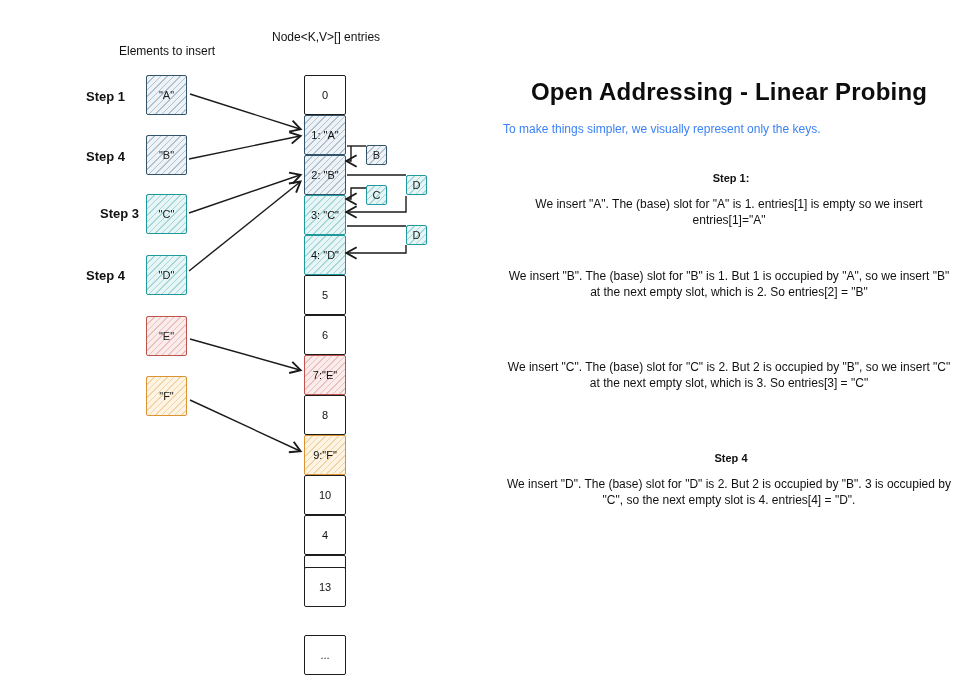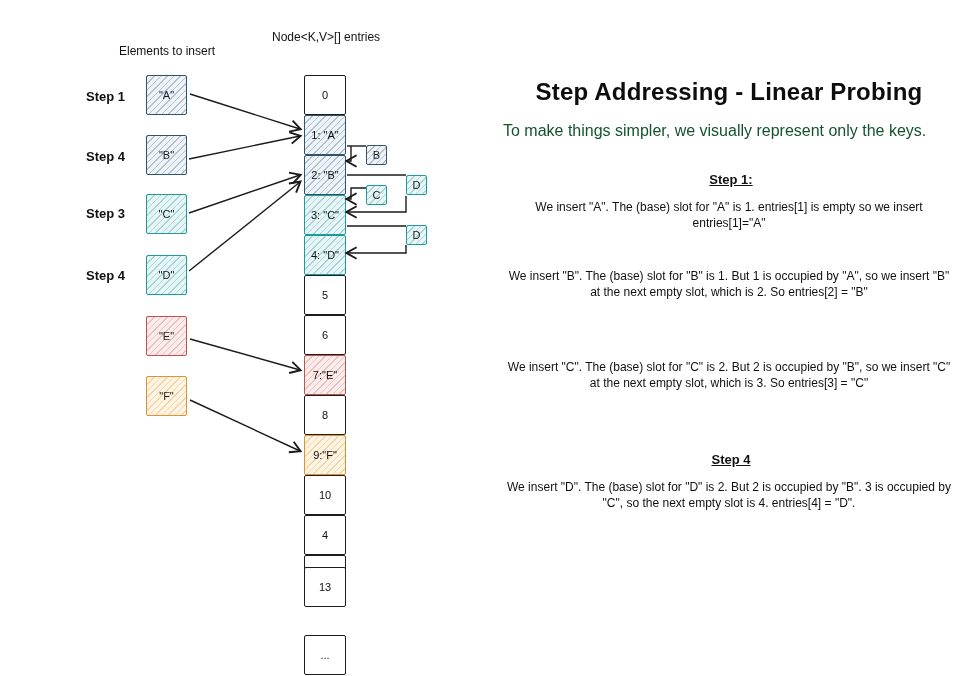--- a/index.html
+++ b/index.html
@@ -53,36 +53,36 @@
     background:#fdf4e3 repeating-linear-gradient(135deg,
       rgba(224,153,58,.35) 0px, rgba(224,153,58,.35) 1.3px,
       transparent 1.3px, transparent 4.6px);
   }
   
   svg.arrows{position:absolute;left:0;top:0;pointer-events:none;}
   svg.arrows path{fill:none;stroke:#1a1a1a;stroke-width:1.4px;}
   
   .panel{left:503px;top:78px;width:452px;}
   .title{font-size:24px;font-weight:bold;color:#0d0d0d;letter-spacing:.2px;white-space:nowrap;}
-  .note{font-size:16px;color:#14532d;white-space:nowrap;}
+  .note{font-size:12px;color:#3b82f6;white-space:nowrap;}
   .stepblock{position:absolute;width:452px;}
-  .stephead{font-size:13px;font-weight:bold;text-decoration:underline;margin:0 0 12px 4px;}
+  .stephead{font-size:11px;font-weight:bold;margin:0 0 12px 4px;}
   .stepbody{font-size:12px;line-height:16px;white-space:pre-line;margin:0;}
 </style>
 </head>
 <body>
 
 <div class="canvas">
 
   <div class="abs colhdr" style="left:119px;top:44px">Elements to insert</div>
   <div class="abs colhdr" style="left:272px;top:30px">Node&lt;K,V&gt;[] entries</div>
 
   <div class="abs steplabel" style="left:86px;top:89px">Step 1</div>
   <div class="abs steplabel" style="left:86px;top:149px">Step 4</div>
-  <div class="abs steplabel" style="left:86px;top:206px">Step 3</div>
+  <div class="abs steplabel" style="left:100px;top:206px">Step 3</div>
   <div class="abs steplabel" style="left:86px;top:268px">Step 4</div>
 
   <div class="abs ebox c-blue" style="left:146px;top:75px">"A"</div>
   <div class="abs ebox c-blue" style="left:146px;top:135px">"B"</div>
   <div class="abs ebox c-teal" style="left:146px;top:194px">"C"</div>
   <div class="abs ebox c-teal" style="left:146px;top:255px">"D"</div>
   <div class="abs ebox c-red" style="left:146px;top:316px">"E"</div>
   <div class="abs ebox c-orange" style="left:146px;top:376px">"F"</div>
 
   <div class="abs slot c-plain" style="top:75px">0</div>
@@ -123,21 +123,21 @@
     <path d="M347,146 L366,146"></path>
     <path d="M351,146 L351,161 L347,161" marker-end="url(#arr)"></path>
     <path d="M366,188 L351,188 L351,199 L347,199" marker-end="url(#arr)"></path>
     <path d="M347,175 L406,175"></path>
     <path d="M406,196 L406,212 L347,212" marker-end="url(#arr)"></path>
     <path d="M347,226 L406,226"></path>
     <path d="M406,245 L406,253 L347,253" marker-end="url(#arr)"></path>
   </svg>
 
   <div class="abs panel">
-    <div class="title">Step Addressing - Linear Probing</div>
+    <div class="title">Open Addressing - Linear Probing</div>
     <div class="note abs" style="left:0;top:44px">To make things simpler, we visually represent only the keys.</div>
 
     <div class="stepblock" style="left:0;top:94px">
       <p class="stephead">Step 1:</p>
       <p class="stepbody">We insert "A". The (base) slot for "A" is 1. entries[1] is empty so we insert
 entries[1]="A"</p>
     </div>
     <div class="stepblock" style="left:0;top:190px">
       <p class="stepbody">We insert "B". The (base) slot for "B" is 1. But 1 is occupied by "A", so we insert "B"
 at the next empty slot, which is 2. So entries[2] = "B"</p>

